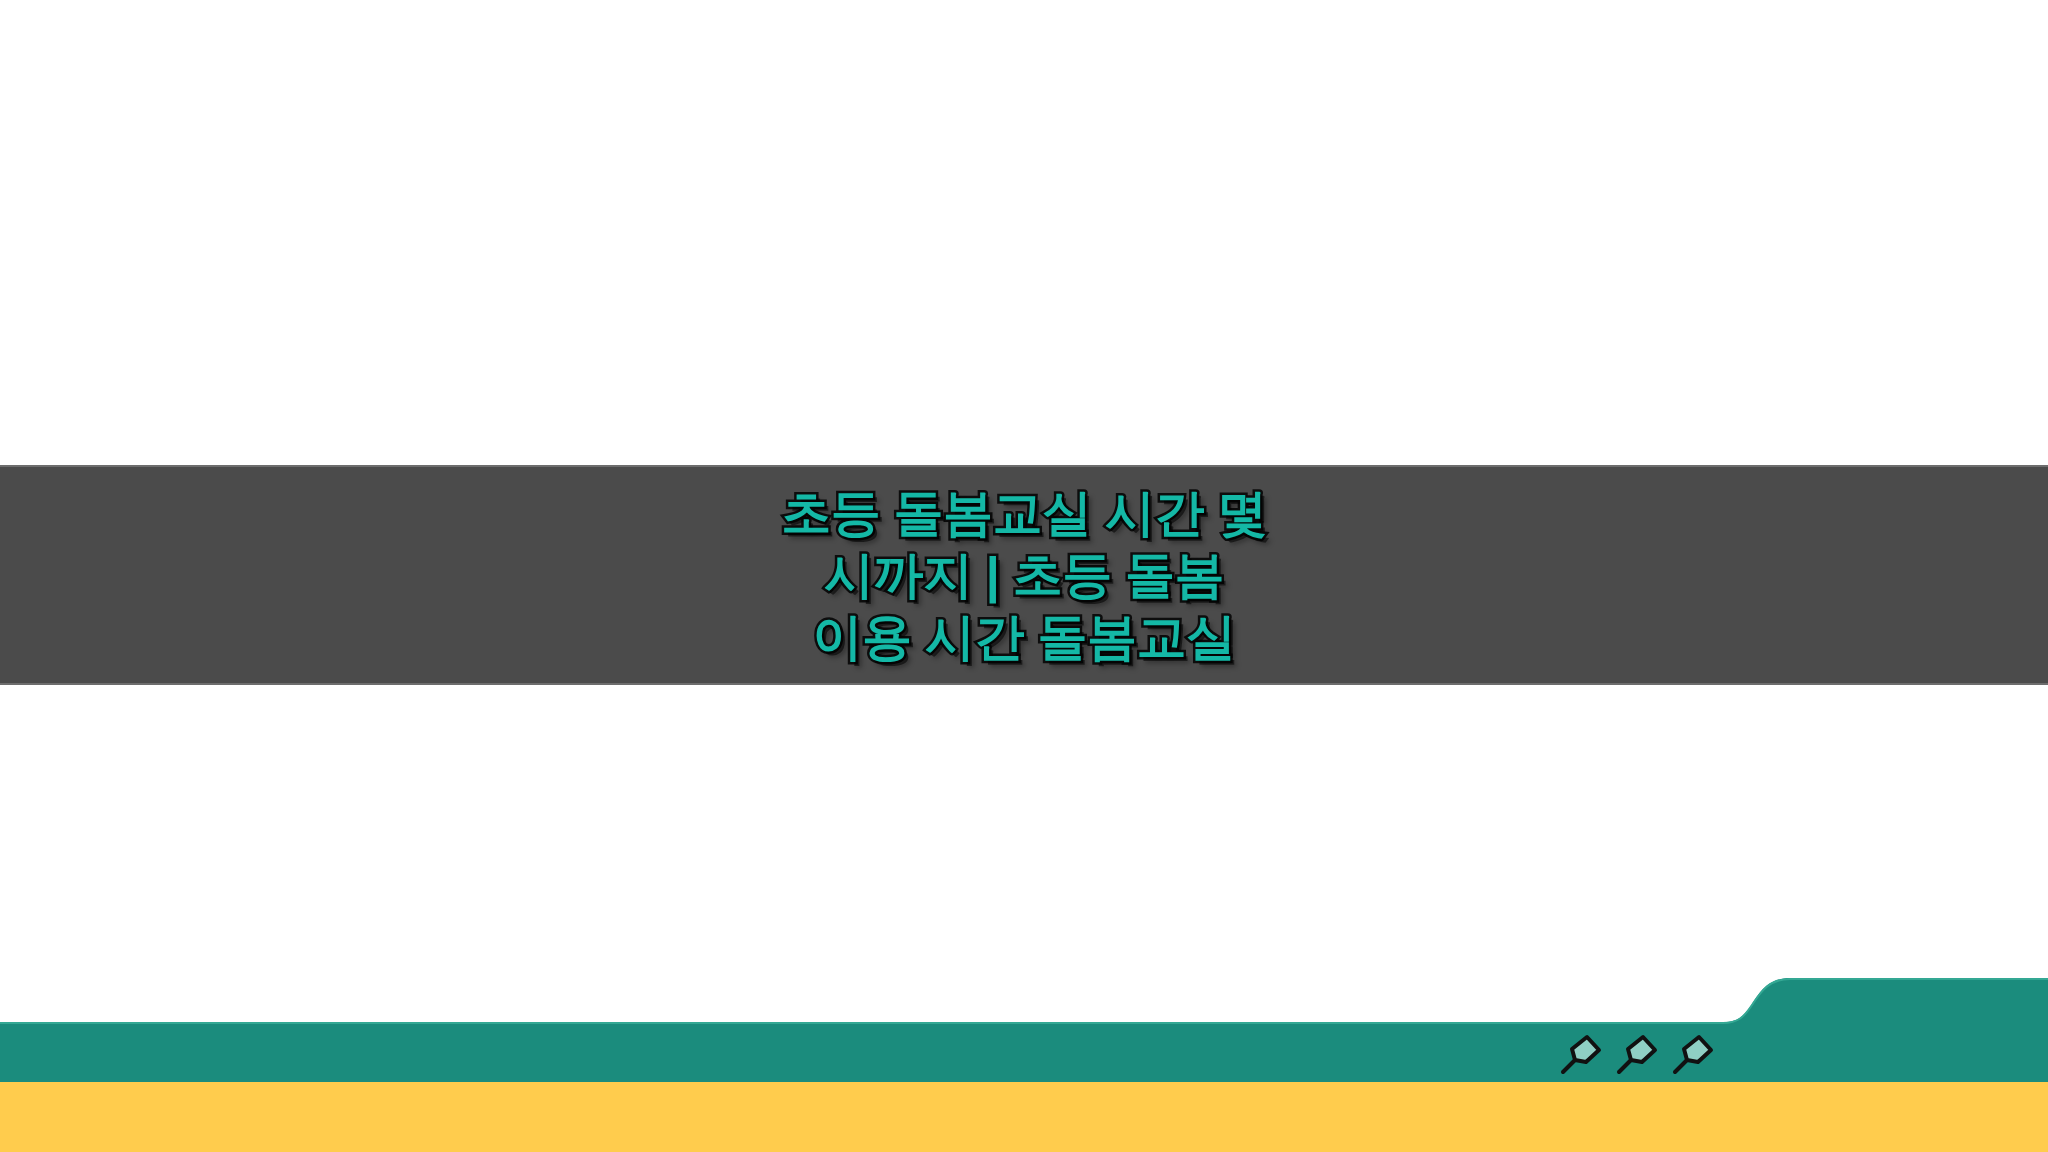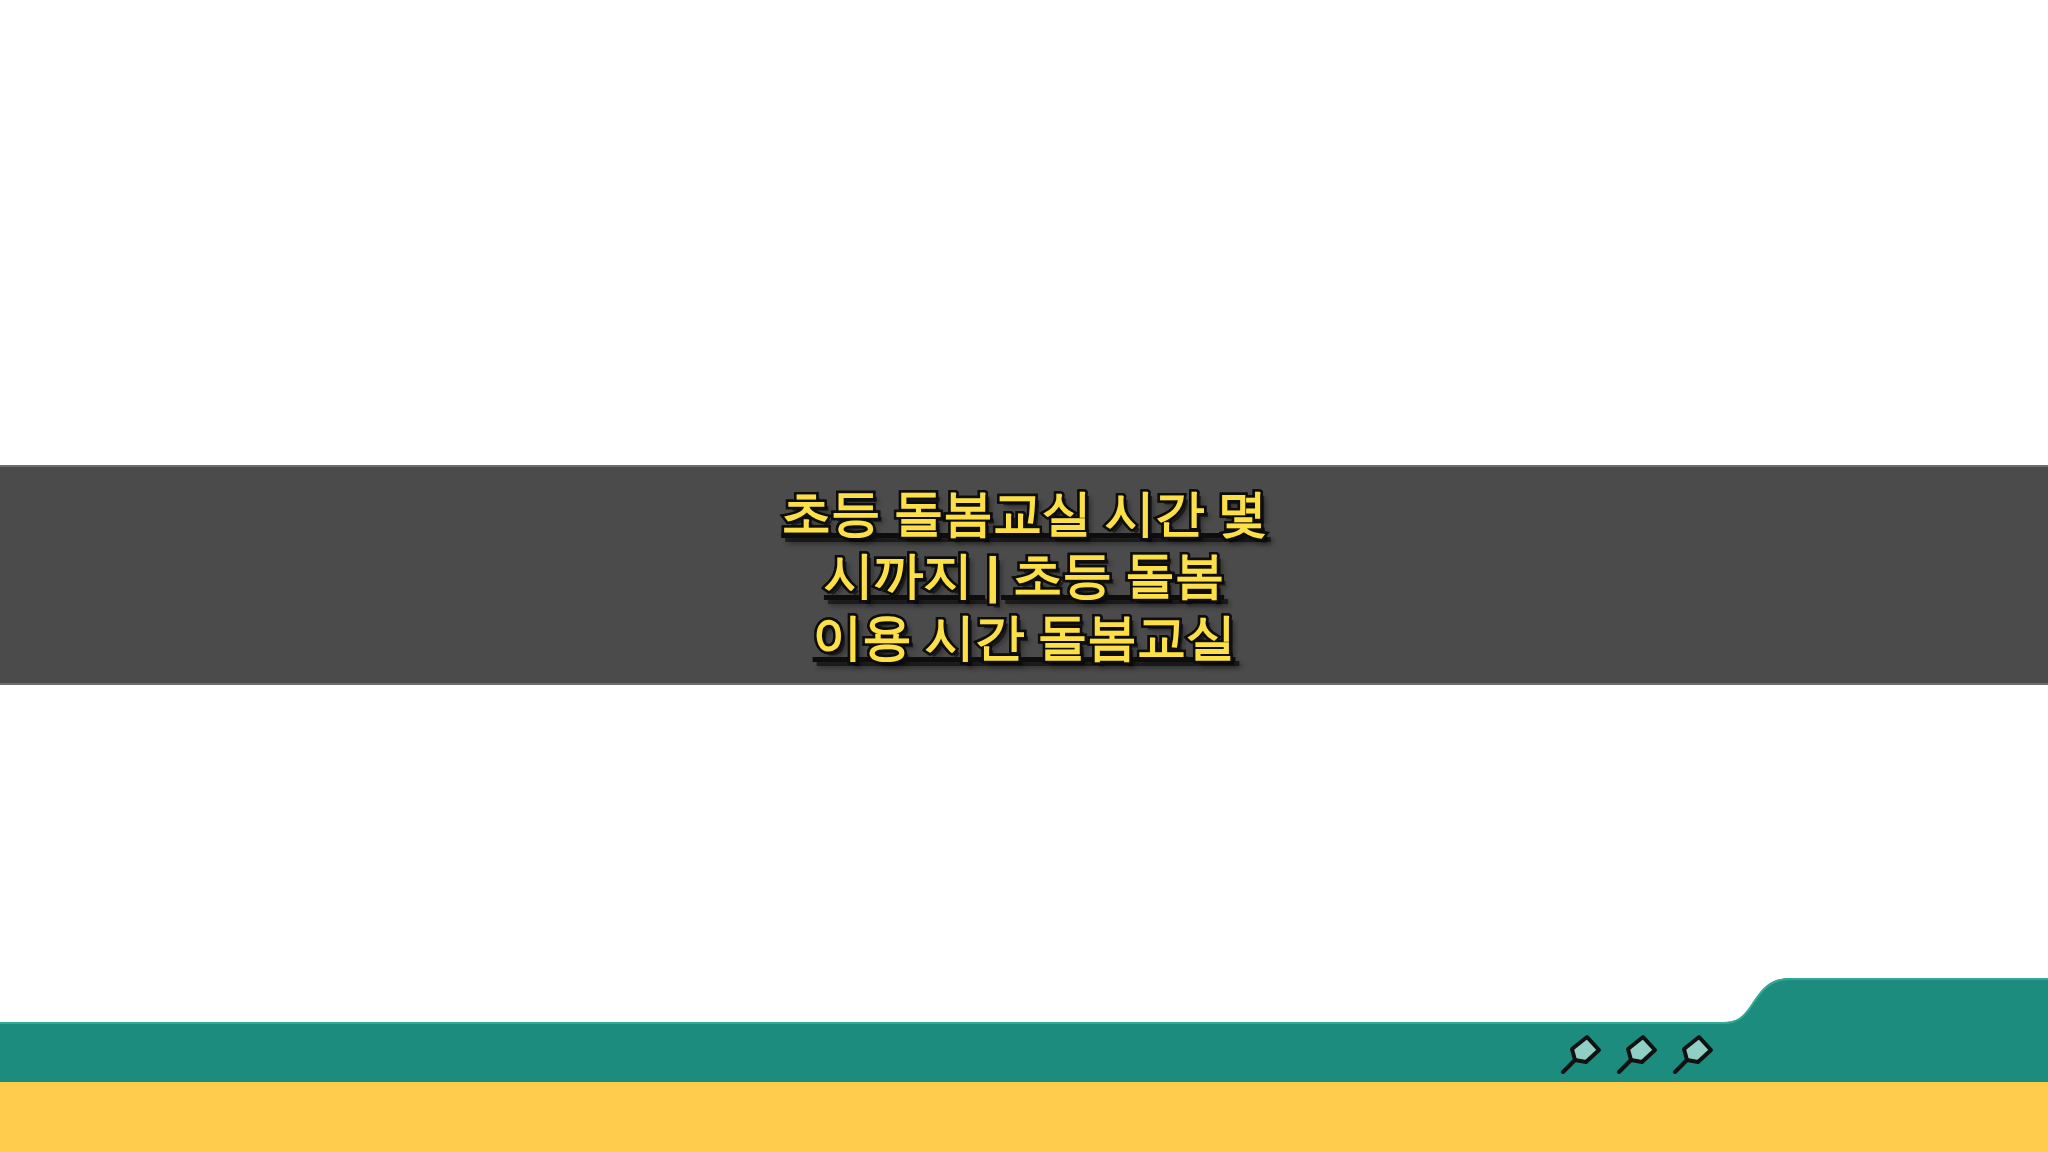--- a/index.html
+++ b/index.html
@@ -41,28 +41,27 @@
     justify-content: center;
   }
 
   #title-text {
     text-align: center;
     font-family: "Liberation Sans", "DejaVu Sans", sans-serif;
     font-weight: 700;
     font-size: 50px;
     line-height: 62px;
     letter-spacing: -0.5px;
-    color: #fde047;
+    color: #14b8a6;
     white-space: pre-line;
     -webkit-text-stroke: 5px #0d0d0d;
     paint-order: stroke fill;
     text-shadow:
       4px 4px 0 rgba(0,0,0,0.55),
       6px 6px 5px rgba(0,0,0,0.35);
-    text-decoration: underline;
   }
 
   
   #bottom-bands {
     position: absolute;
     left: 0;
     top: 960px;
     width: 2048px;
     height: 192px;
   }

